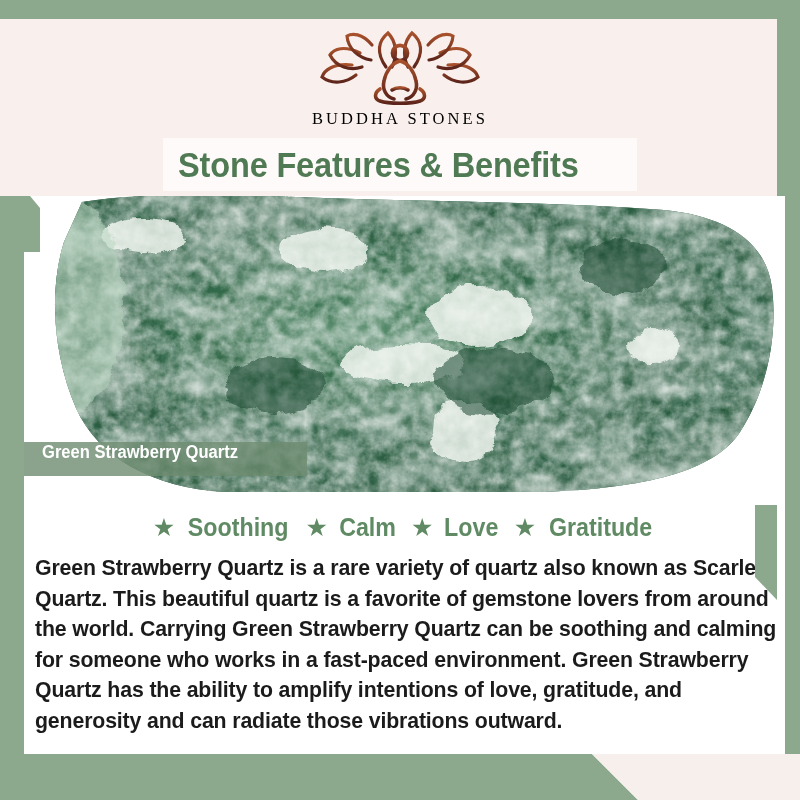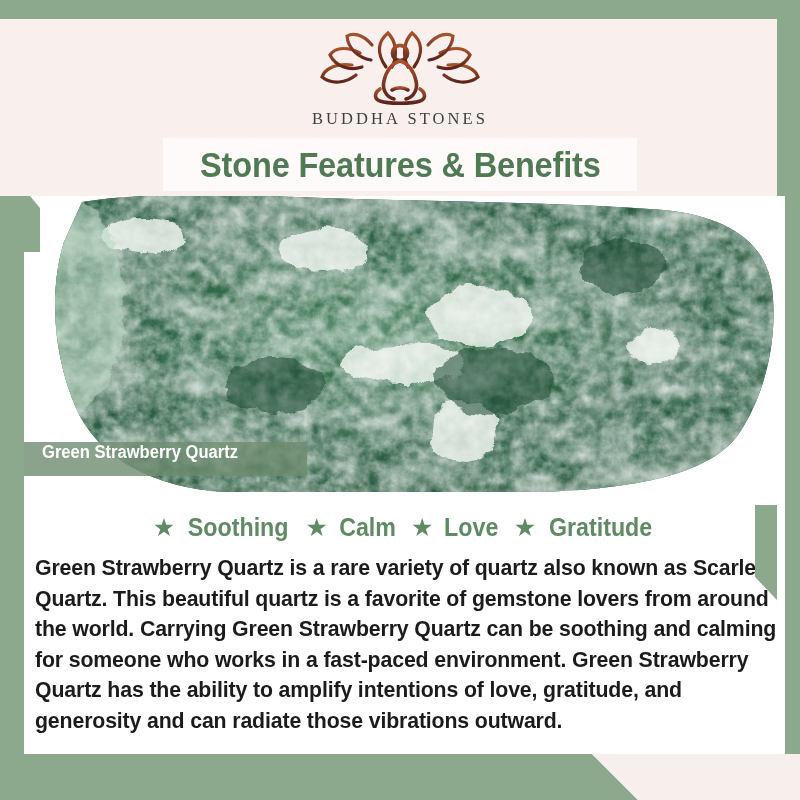--- a/index.html
+++ b/index.html
@@ -69,29 +69,29 @@
     position:absolute; left:0; top:27px;
     width:800px;
     display:flex; flex-direction:column; align-items:center;
   }
   .logo-mark { width:168px; height:80px; display:block; }
   .logo-word {
     margin-top:2px;
     font-family:"Liberation Serif", serif;
     font-size:16.5px;
     letter-spacing:3.1px;
-    color:#404040;
+    color:#000000;
     font-weight:400;
   }
 
   .title-box {
     position:absolute; left:163px; top:138px;
     width:474px; height:53px;
     background:#fdfaf9;
-    display:flex; align-items:center; justify-content:center;
+    display:flex; align-items:center; 
   }
   .title-text {
     font-family:"Liberation Sans Narrow","Liberation Sans", sans-serif;
     font-weight:bold;
     font-size:35px;
     letter-spacing:-0.2px;
     color:#4f7a53;
     transform:scaleX(0.93);
     white-space:nowrap;
   }

